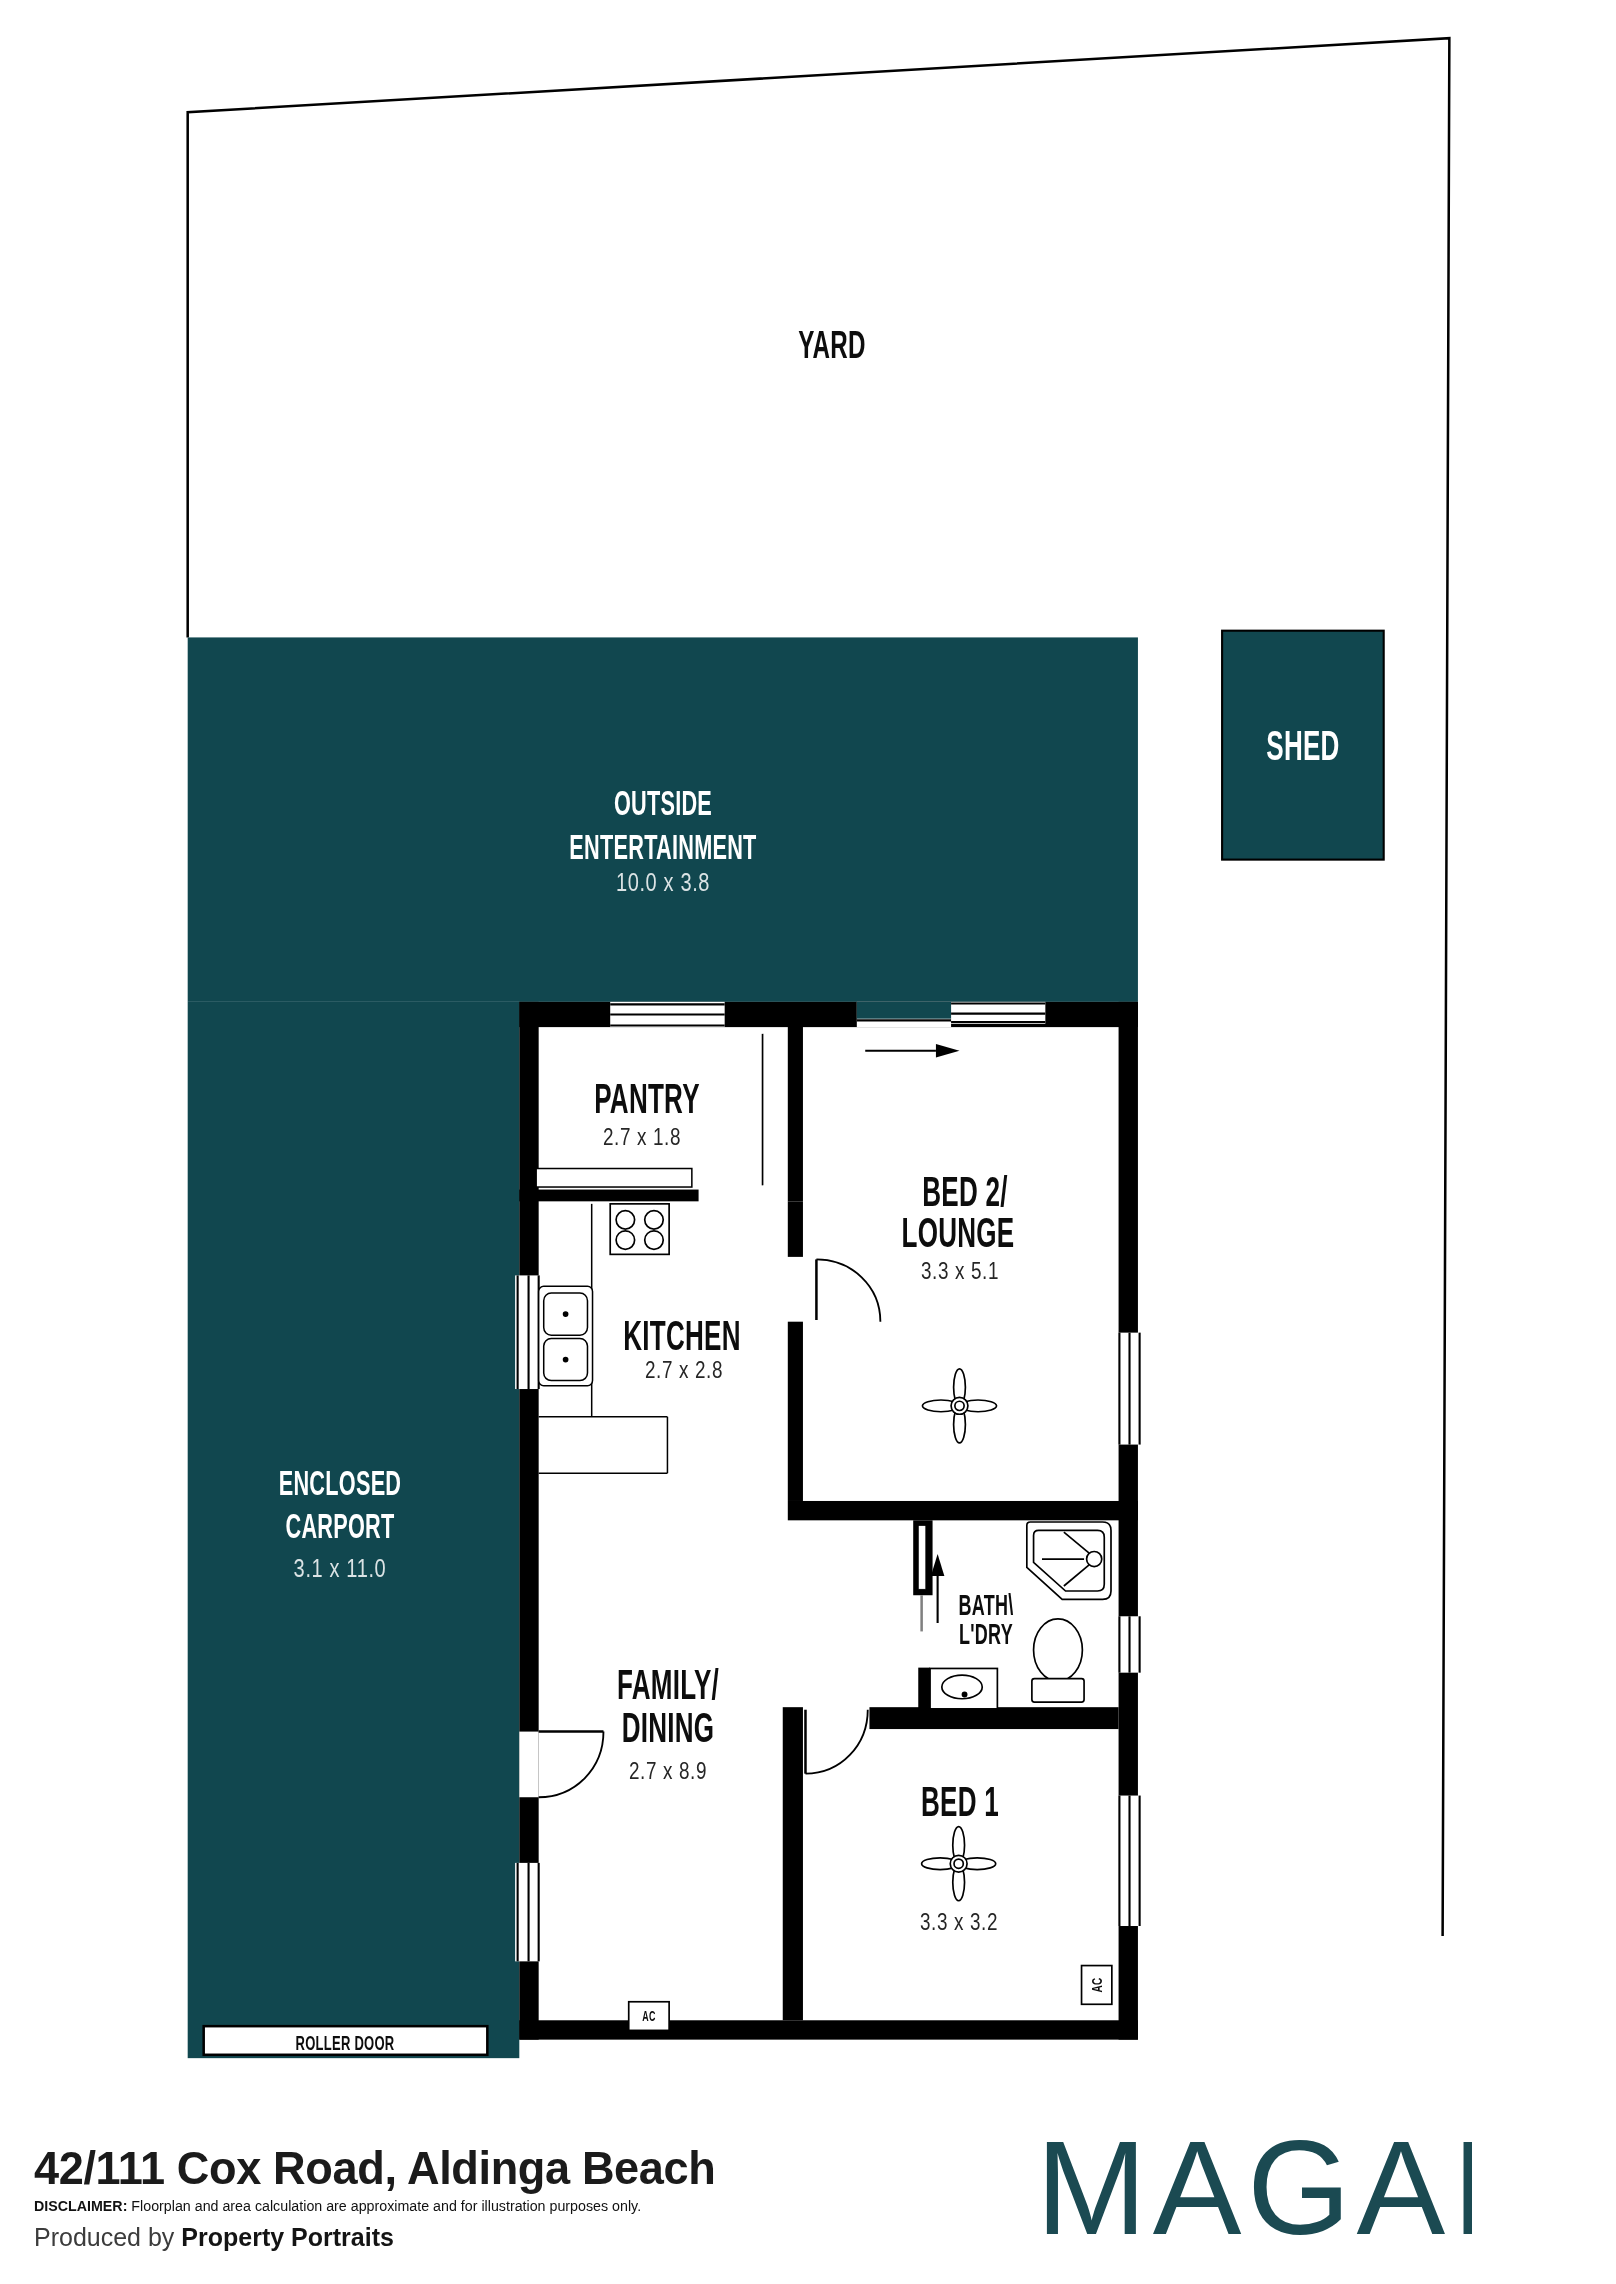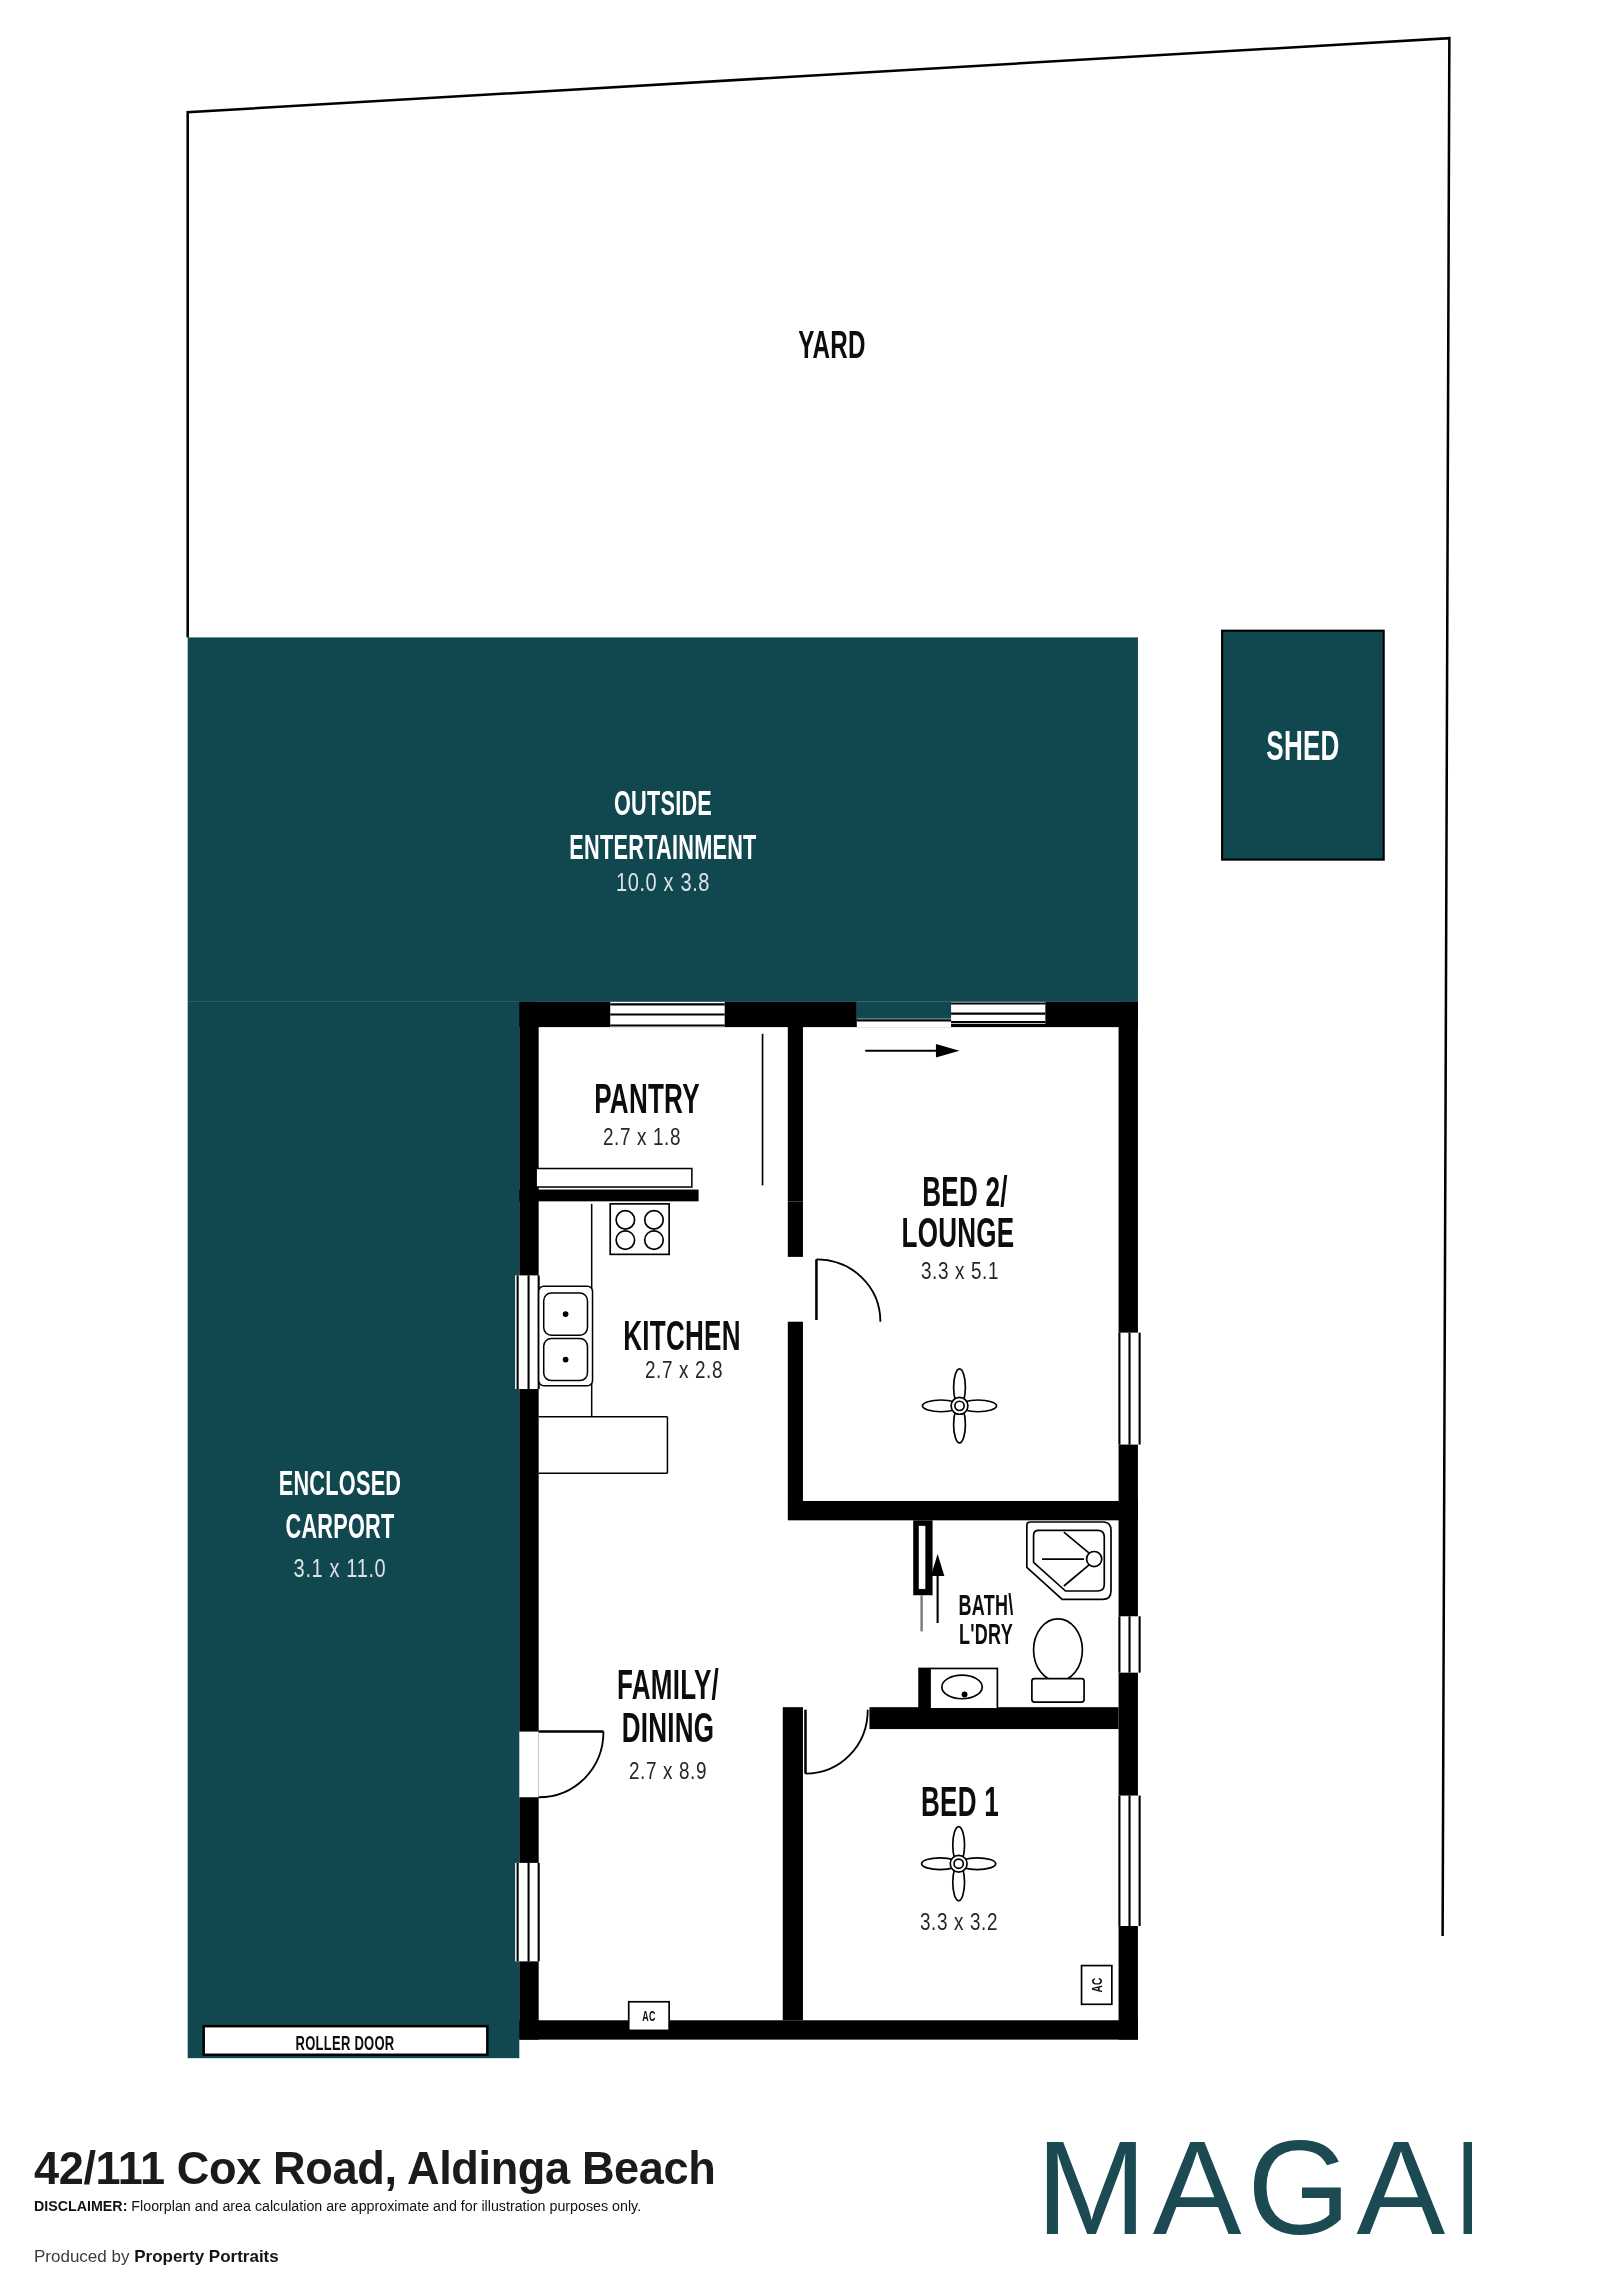--- a/index.html
+++ b/index.html
@@ -26,22 +26,22 @@
   .footer-address{
     position:absolute;left:34px;top:2140px;font-size:47px;font-weight:700;
     color:#1b1b1b;letter-spacing:-0.4px;transform:scaleX(.96);transform-origin:left top;white-space:nowrap;
   }
   .footer-disclaimer{
     position:absolute;left:34px;top:2198px;font-size:14.7px;color:#111;
     white-space:nowrap;transform:scaleX(.97);transform-origin:left top;
   }
   .footer-disclaimer b{font-weight:700;}
   .footer-produced{
-    position:absolute;left:34px;top:2223px;font-size:17px;color:#3c3c3c;
-    font-weight:400;white-space:nowrap;margin-top:24px;
+    position:absolute;left:34px;top:2223px;font-size:25px;color:#3c3c3c;
+    font-weight:400;white-space:nowrap;
   }
   .footer-produced b{color:#141414;font-weight:700;}
   .logo{
     position:absolute;left:998px;top:2122px;width:598px;height:135px;
     font-size:133px;font-weight:400;color:#1b4a52;letter-spacing:5.9px;
     line-height:1;transform:scaleX(1.0);white-space:nowrap;text-align:right;
   }
 </style>
 </head>
 <body>

